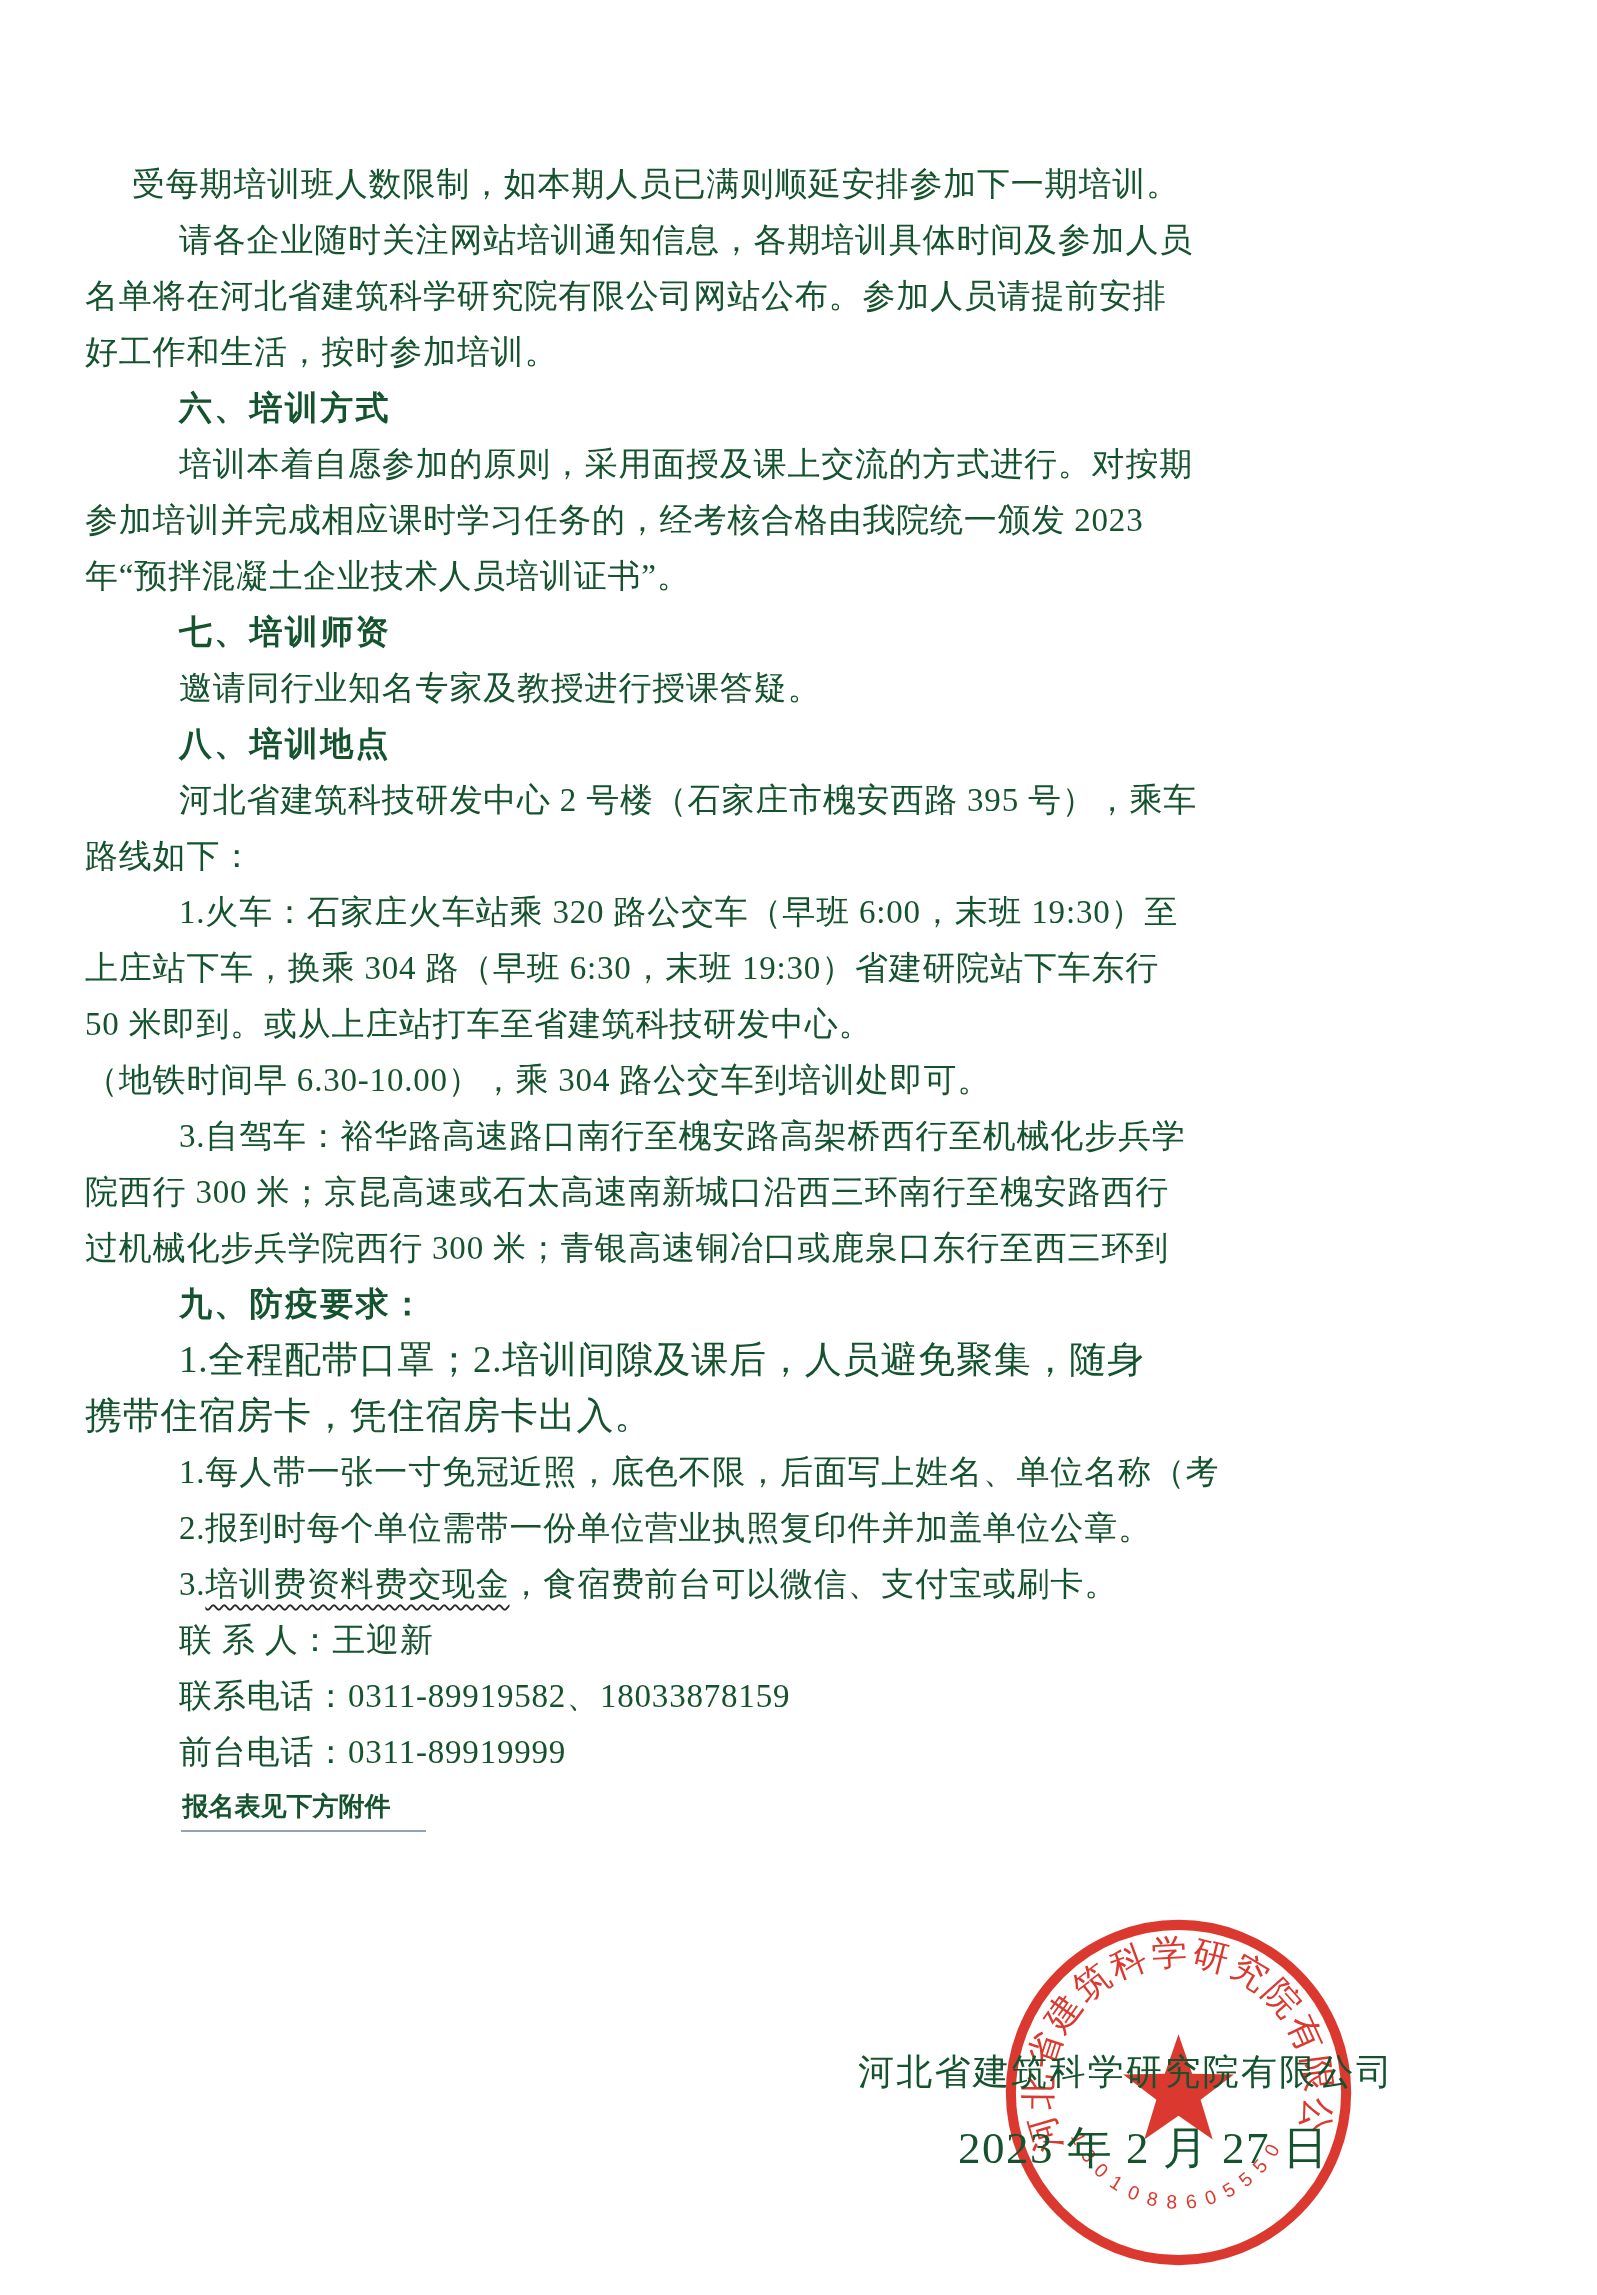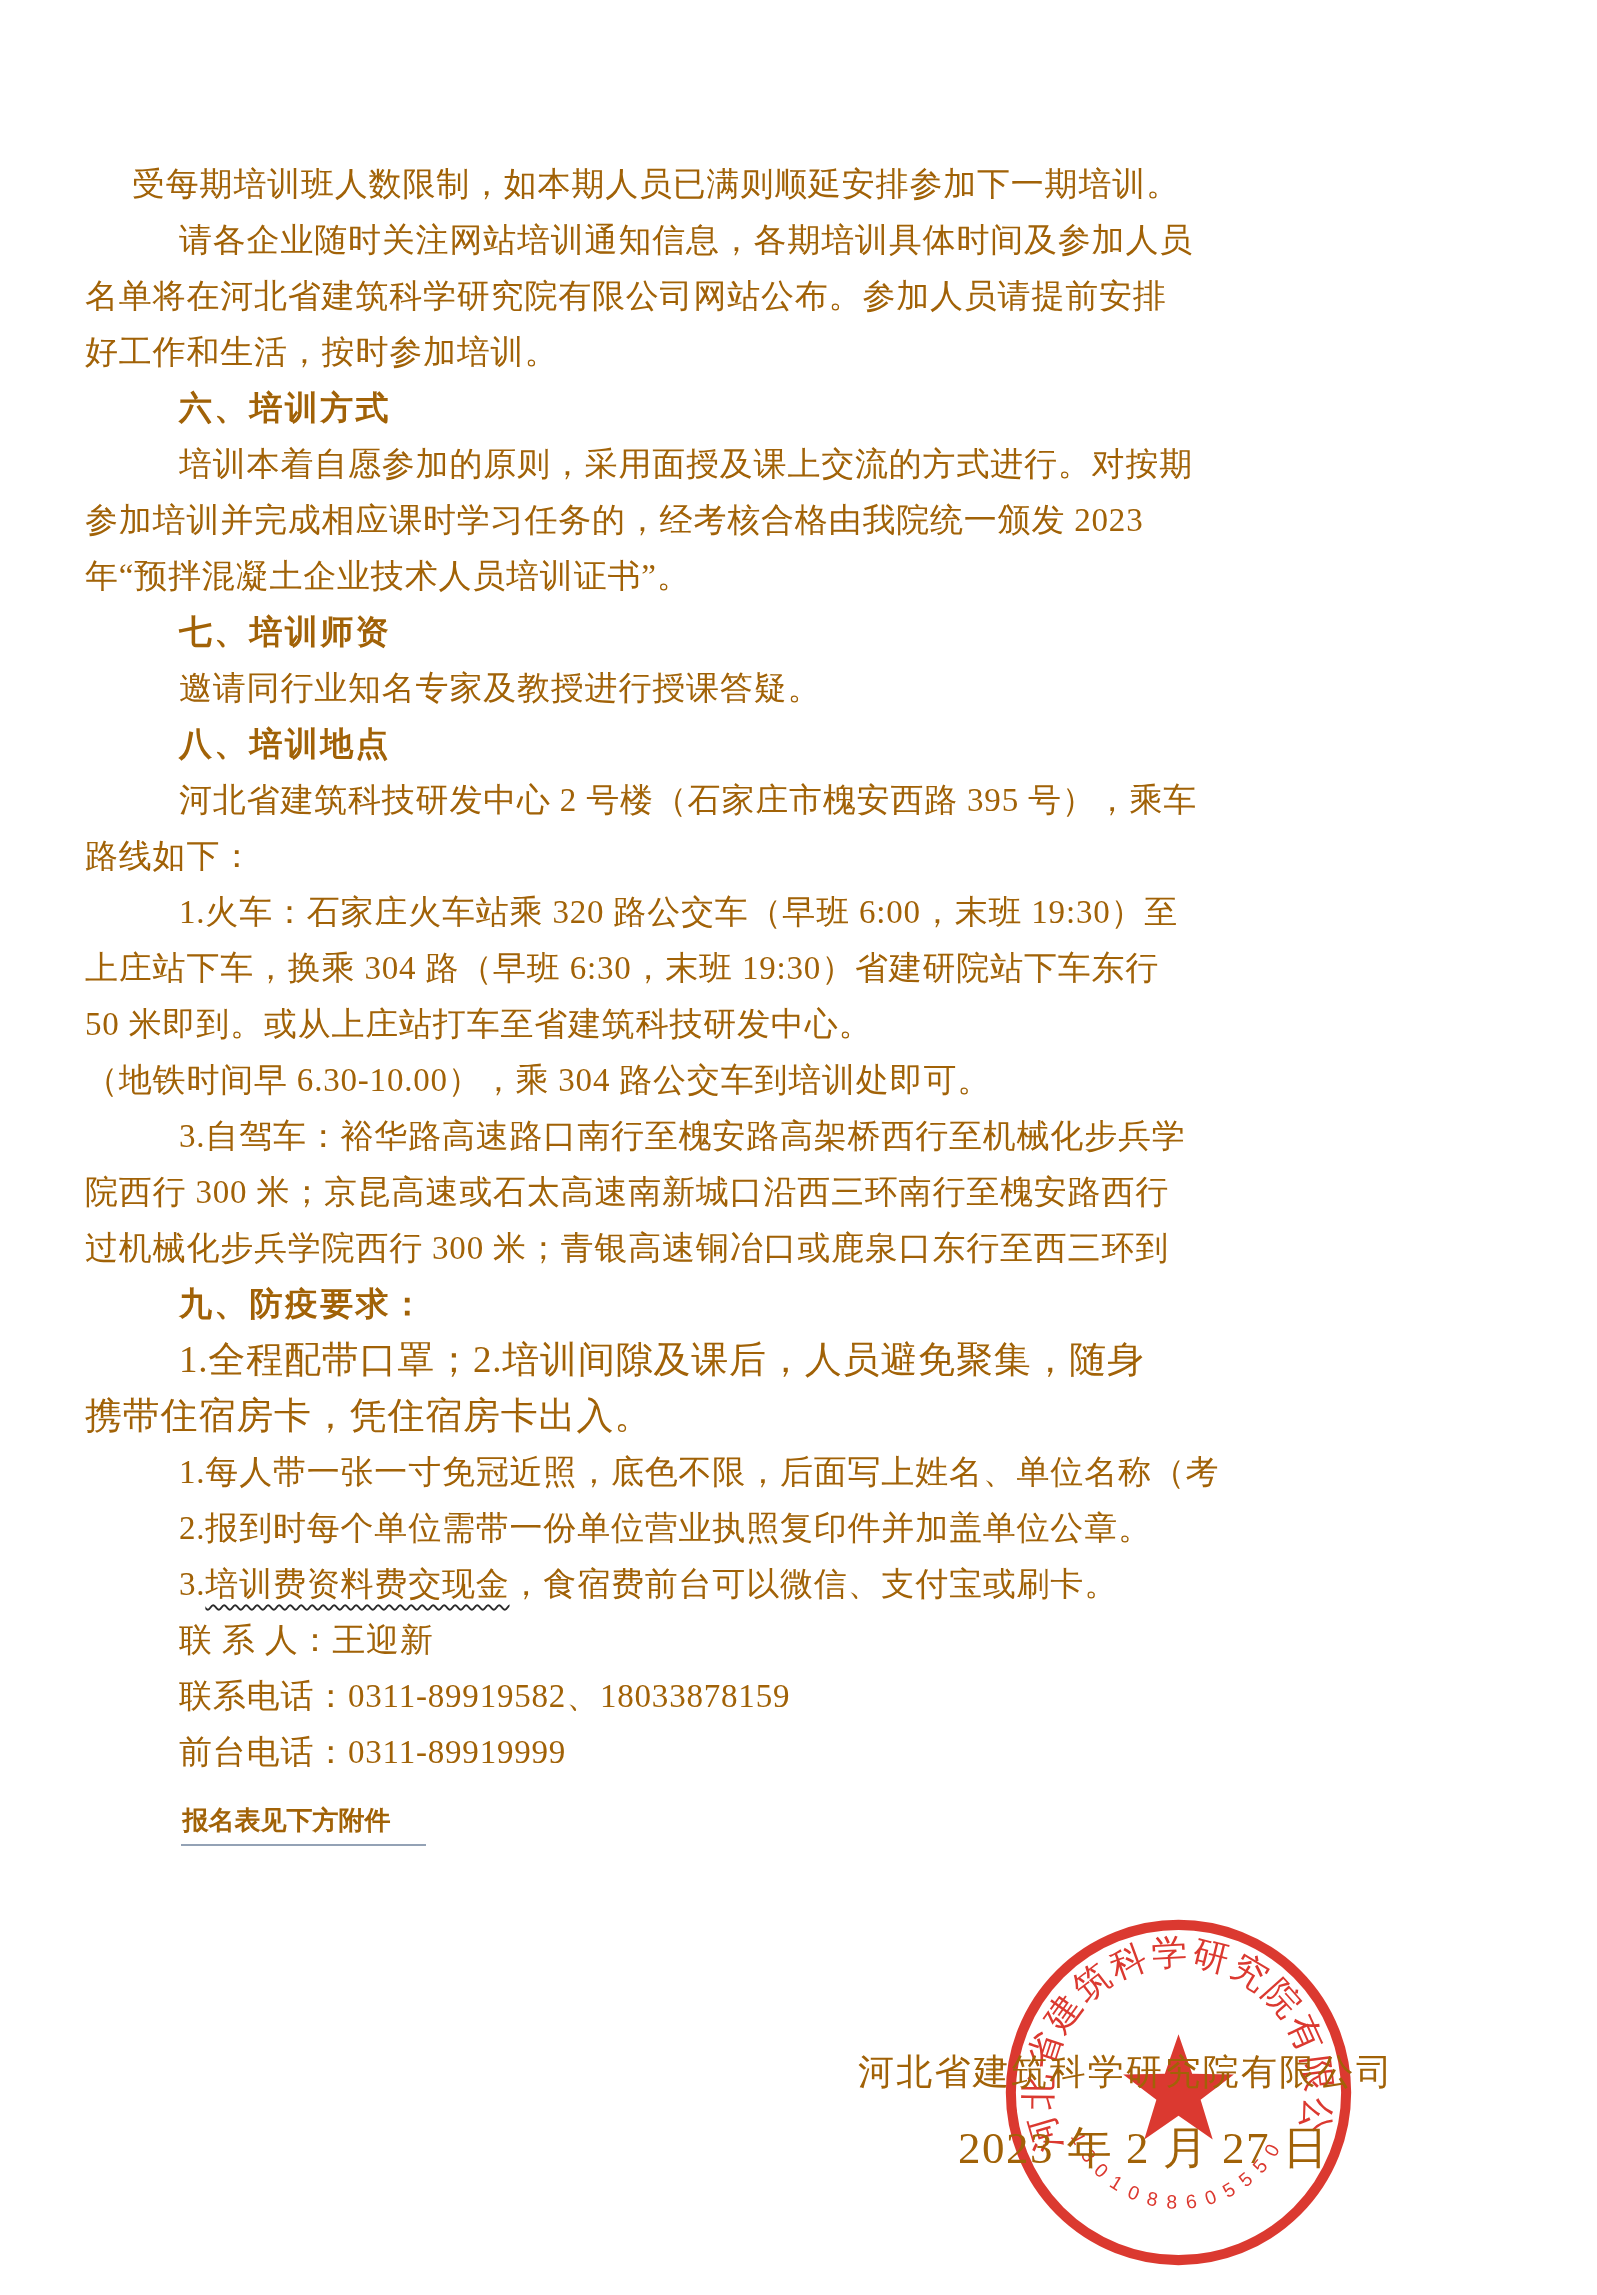--- a/index.html
+++ b/index.html
@@ -3,21 +3,21 @@
 <meta charset="utf-8">
 <style>
   html, body { margin: 0; padding: 0; background: #e8e8e8; }
   .page {
     position: relative;
     width: 1597px;
     height: 2295px;
     background: #ffffff;
     overflow: hidden;
     font-family: "Liberation Serif", "DejaVu Serif", serif;
-    color: #a16207;
+    color: #14532d;
   }
   .content {
     position: absolute;
     left: 85px;
     top: 156px;
     width: 1450px;
     z-index: 3;
   }
   .line {
     height: 56px;
@@ -32,21 +32,21 @@
     font-weight: 700;
     font-family: "Liberation Sans", "DejaVu Sans", sans-serif;
     letter-spacing: 2.3px;
   }
   .big { font-size: 37px; }
   .wavy {
     text-decoration: underline wavy #2a2a2a 1.5px;
     text-underline-offset: 9px;
   }
   .note {
-    margin-top: 23px;
+    margin-top: 9px;
     margin-left: 96px;
   }
   .note-text {
     display: inline-block;
     font-size: 26px;
     font-weight: 600;
     padding: 0 35px 6px 1.5px;
     border-bottom: 2.3px solid #93a2b5;
   }
   .sig-company {

